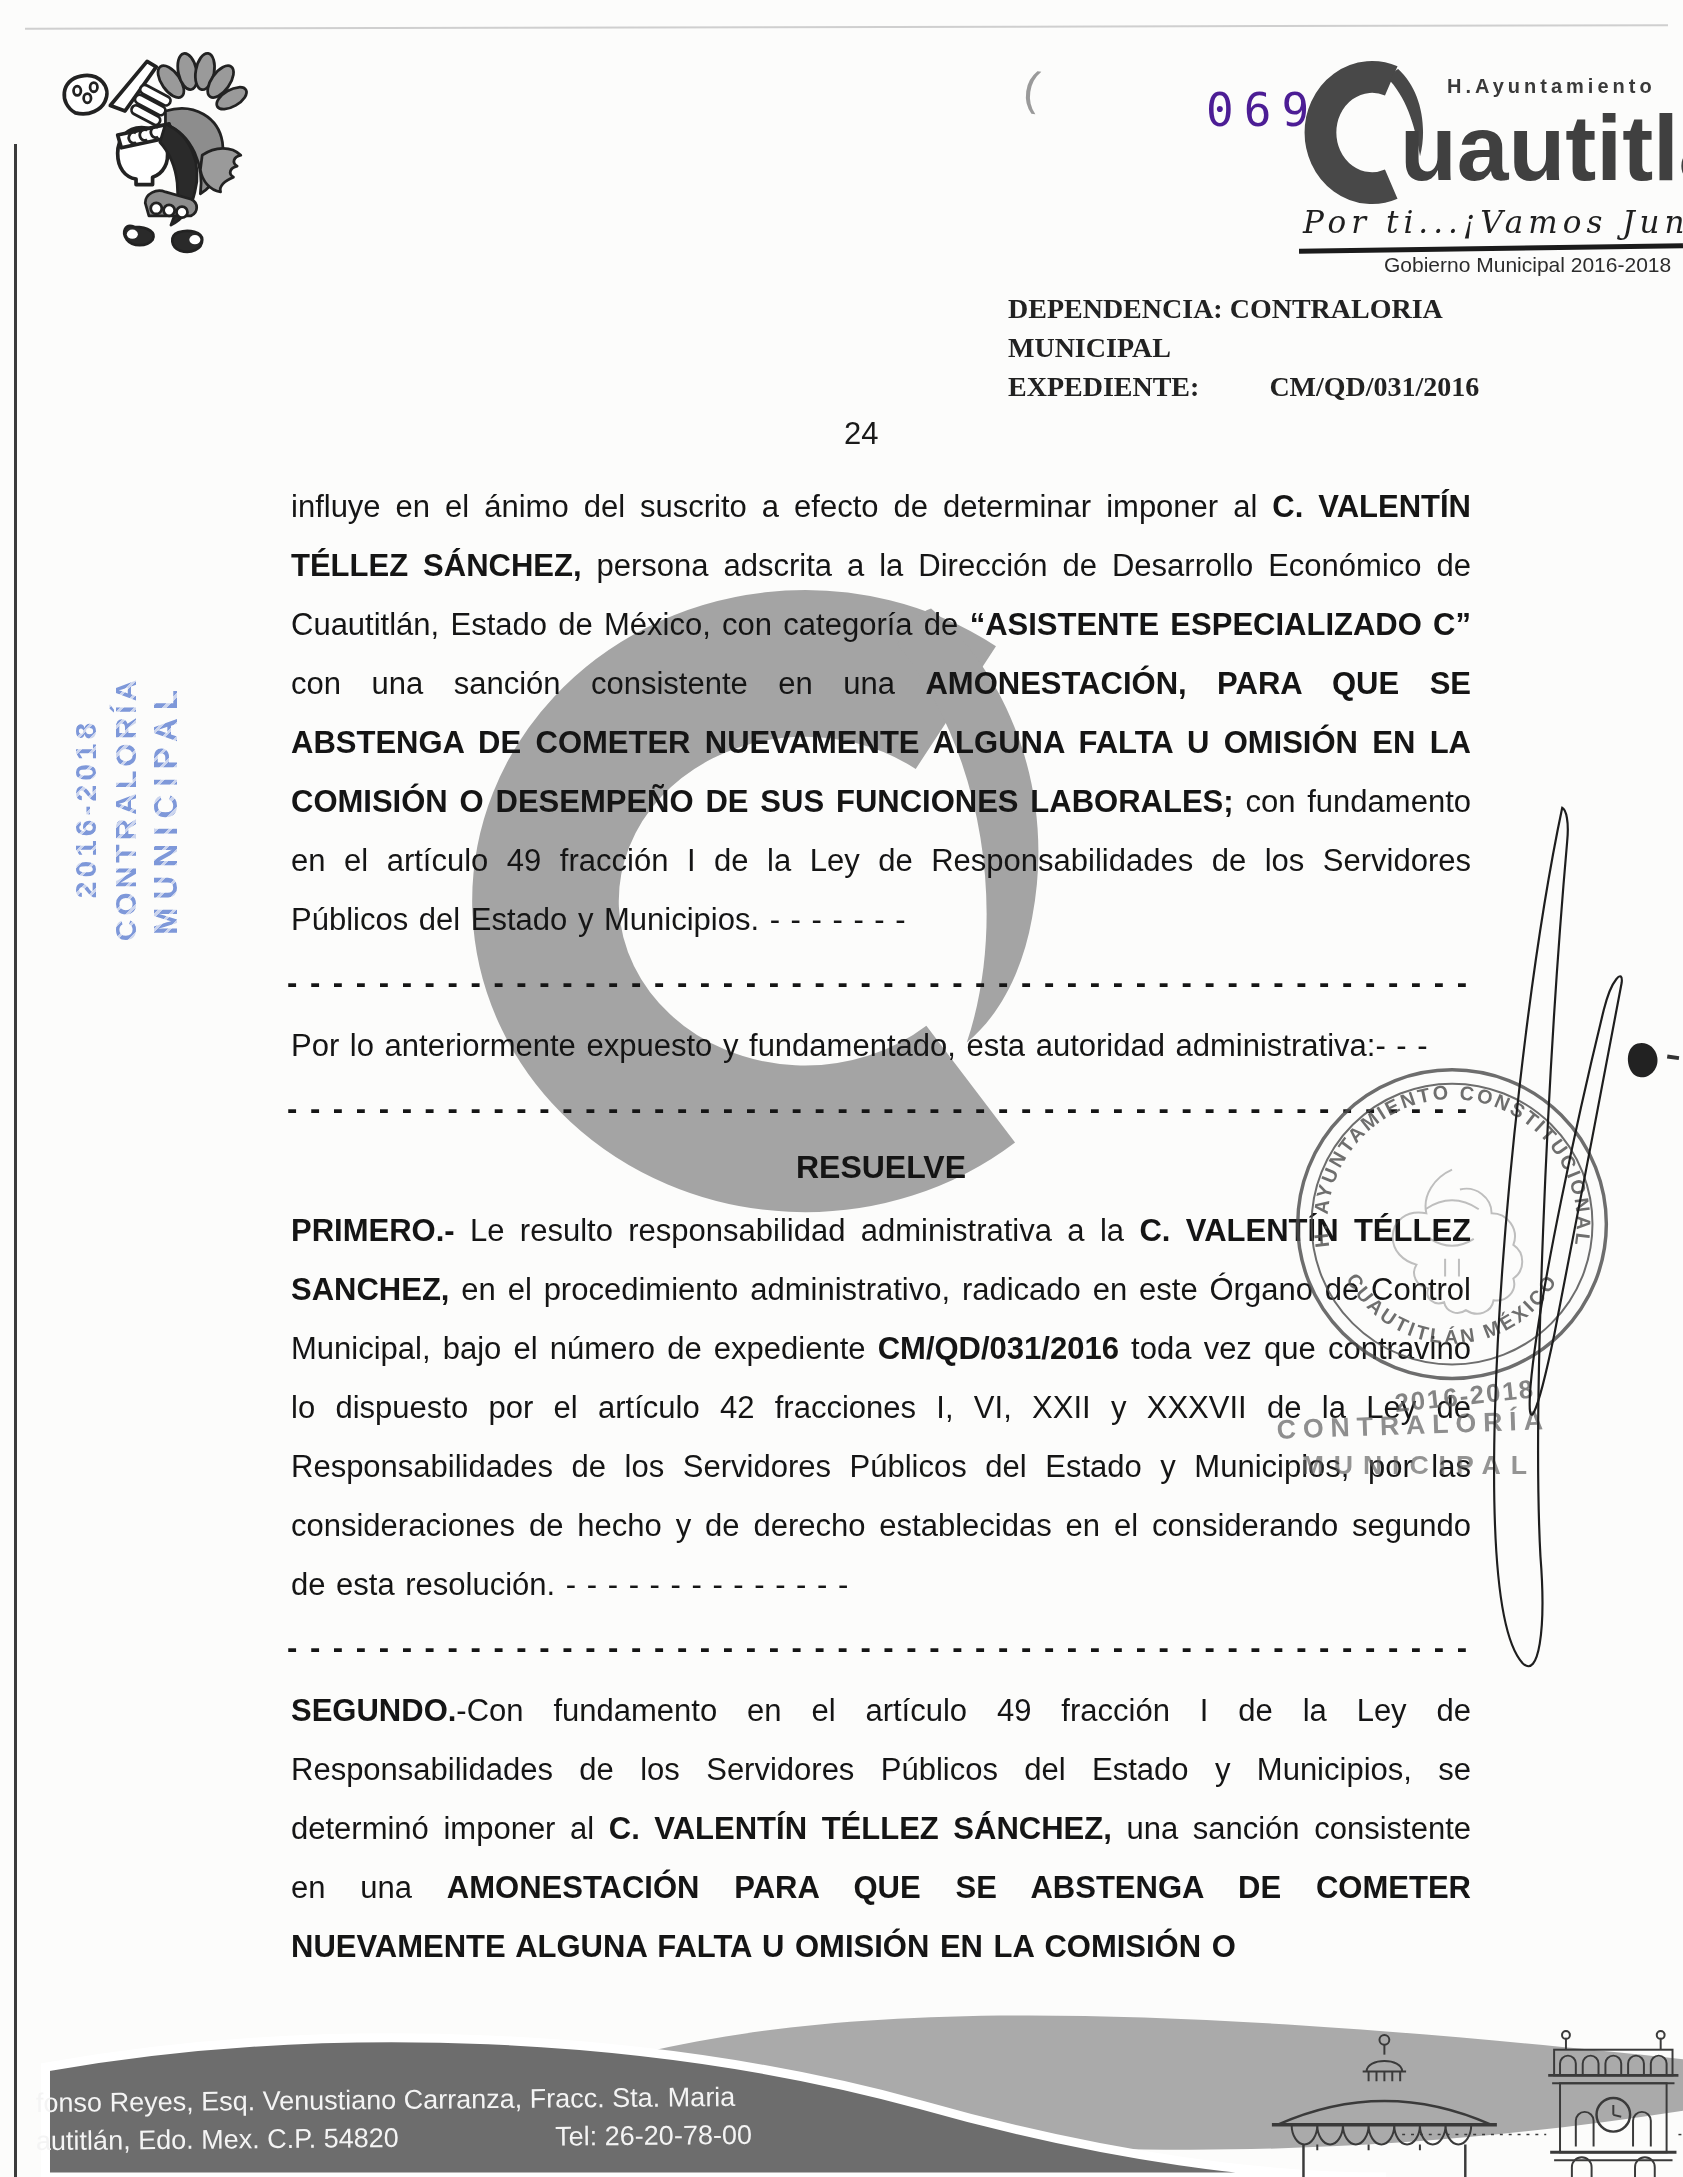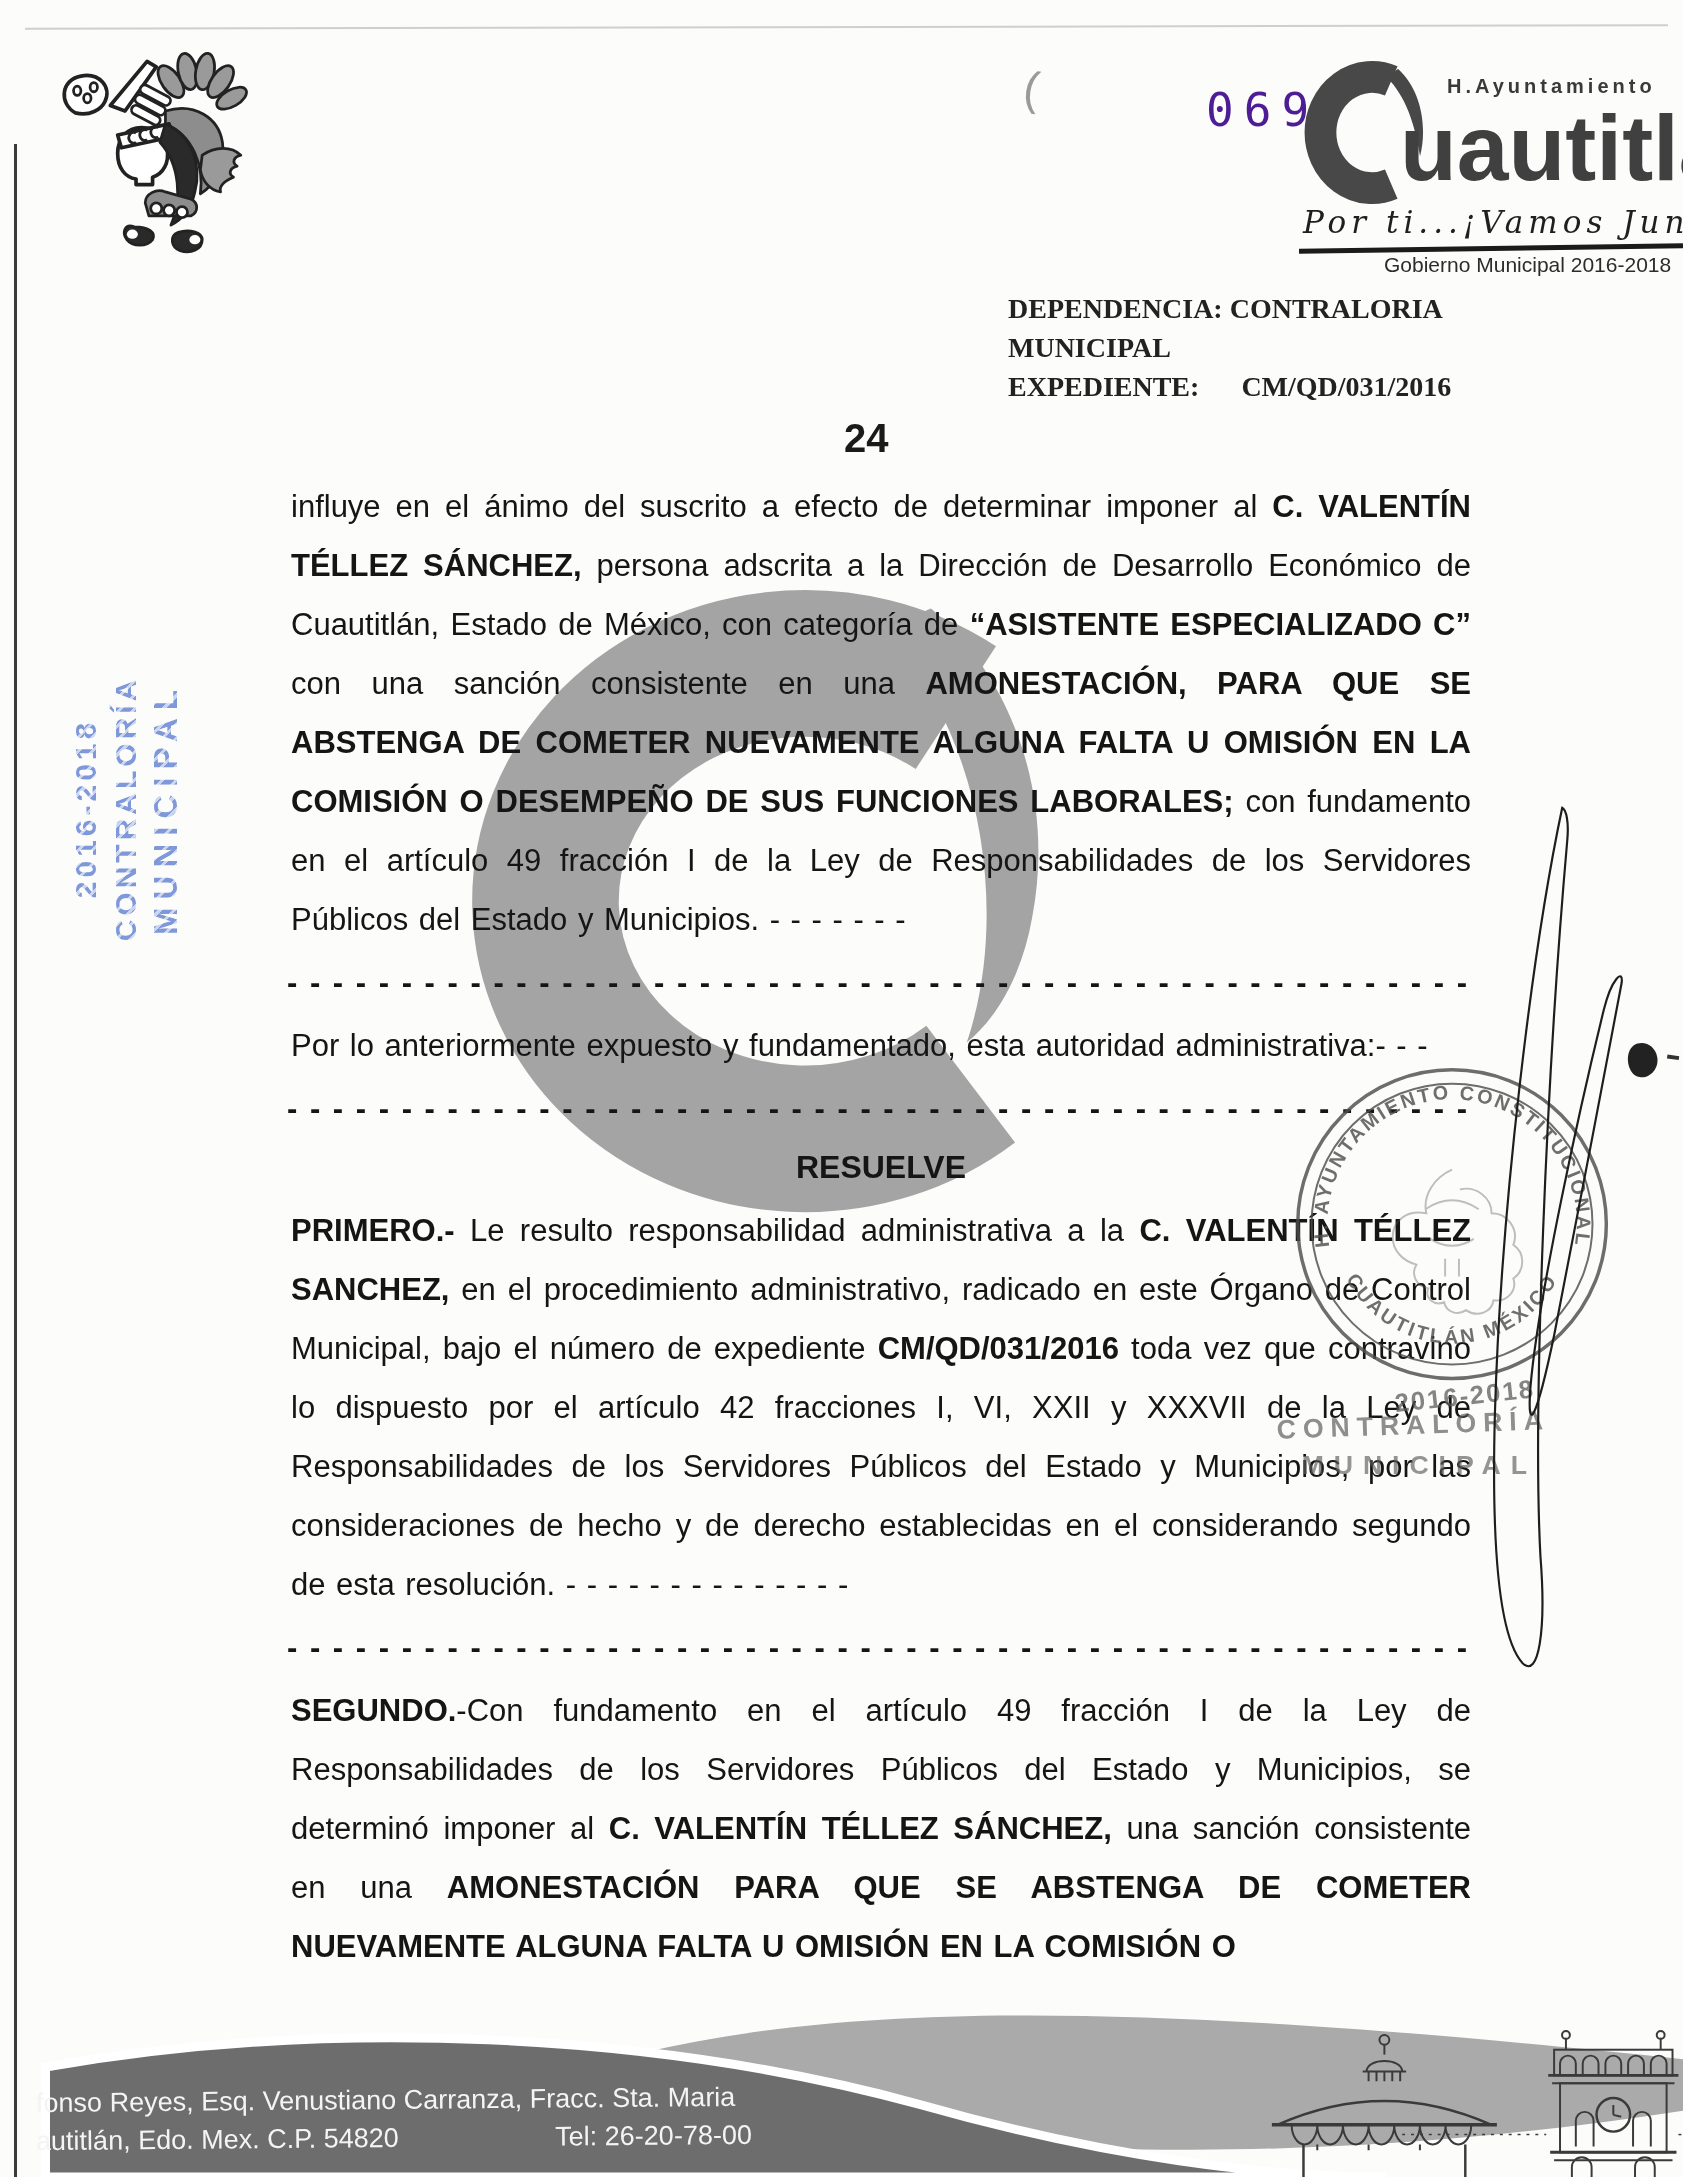--- a/index.html
+++ b/index.html
@@ -17,23 +17,23 @@
          letter-spacing:10px;color:#4c1d95;z-index:2;}
   .logo-c{position:absolute;left:1287px;top:59px;width:139px;height:149px;z-index:2;}
   .brand-pre{position:absolute;left:1447px;top:75px;font-size:20px;font-weight:bold;letter-spacing:4px;color:#3a3a3a;z-index:2;}
   .brand-word{position:absolute;left:1400px;top:95px;font-size:93px;font-weight:bold;color:#404040;white-space:nowrap;z-index:2;}
   .brand-slogan{position:absolute;left:1303px;top:204px;font-family:"DejaVu Serif",serif;font-style:italic;
         font-size:31px;letter-spacing:5px;color:#1f1f1f;white-space:nowrap;z-index:2;}
   .brand-underline{position:absolute;left:1299px;top:246px;width:384px;height:5px;background:#1b1b1b;transform:rotate(-0.8deg);z-index:2;}
   .brand-sub{position:absolute;left:1384px;top:253px;font-size:21px;color:#2c2c2c;white-space:nowrap;z-index:2;}
 
   .office{position:absolute;left:1008px;top:289px;z-index:2;font-size:28px;font-weight:bold;line-height:39px;color:#222;font-family:Liberation Serif, serif;}
-  .office .exp-row{display:flex;}
+  .office .exp-row{display:flex;gap:28px;}
   .office .exp-val{margin-left:42px;}
-  .pagenum{position:absolute;left:844px;top:416px;font-size:40px;font-weight:bold;z-index:2;}
+  .pagenum{position:absolute;left:844px;top:416px;font-size:31px;font-weight:normal;z-index:2;}
 
   
   .body-col{position:absolute;left:287px;top:473px;width:1188px;z-index:3;
             font-size:31px;line-height:59px;word-spacing:2px;color:#151515;}
   .para{margin:4px;text-align:justify;}
   .para .b{font-weight:bold;}
   .dashline{white-space:nowrap;overflow:hidden;width:100%;letter-spacing:1px;font-weight:bold;}
   h2.resolve{margin:0;text-align:center;font-size:32px;line-height:59px;font-weight:bold;}
 
   

